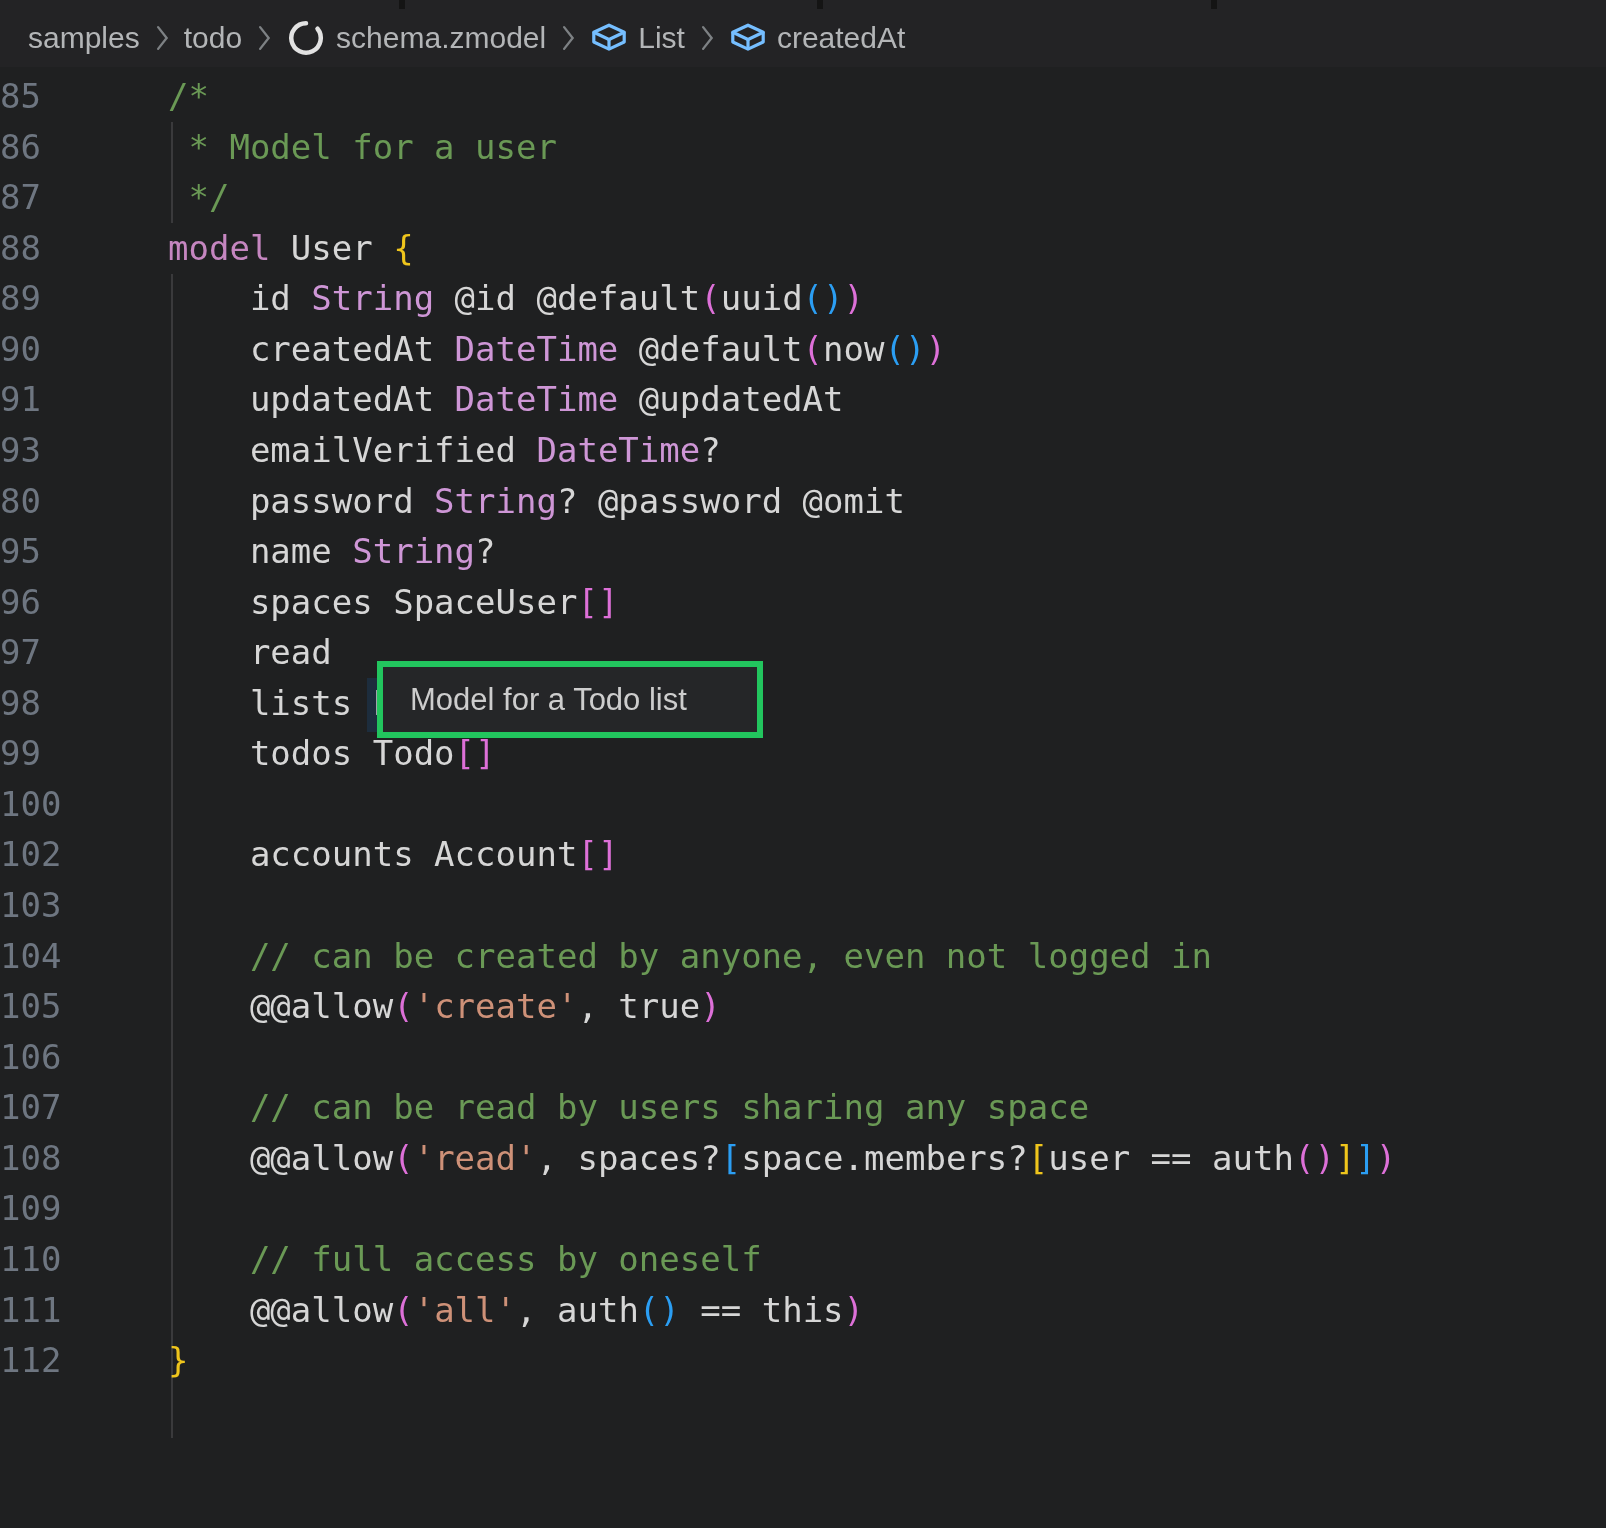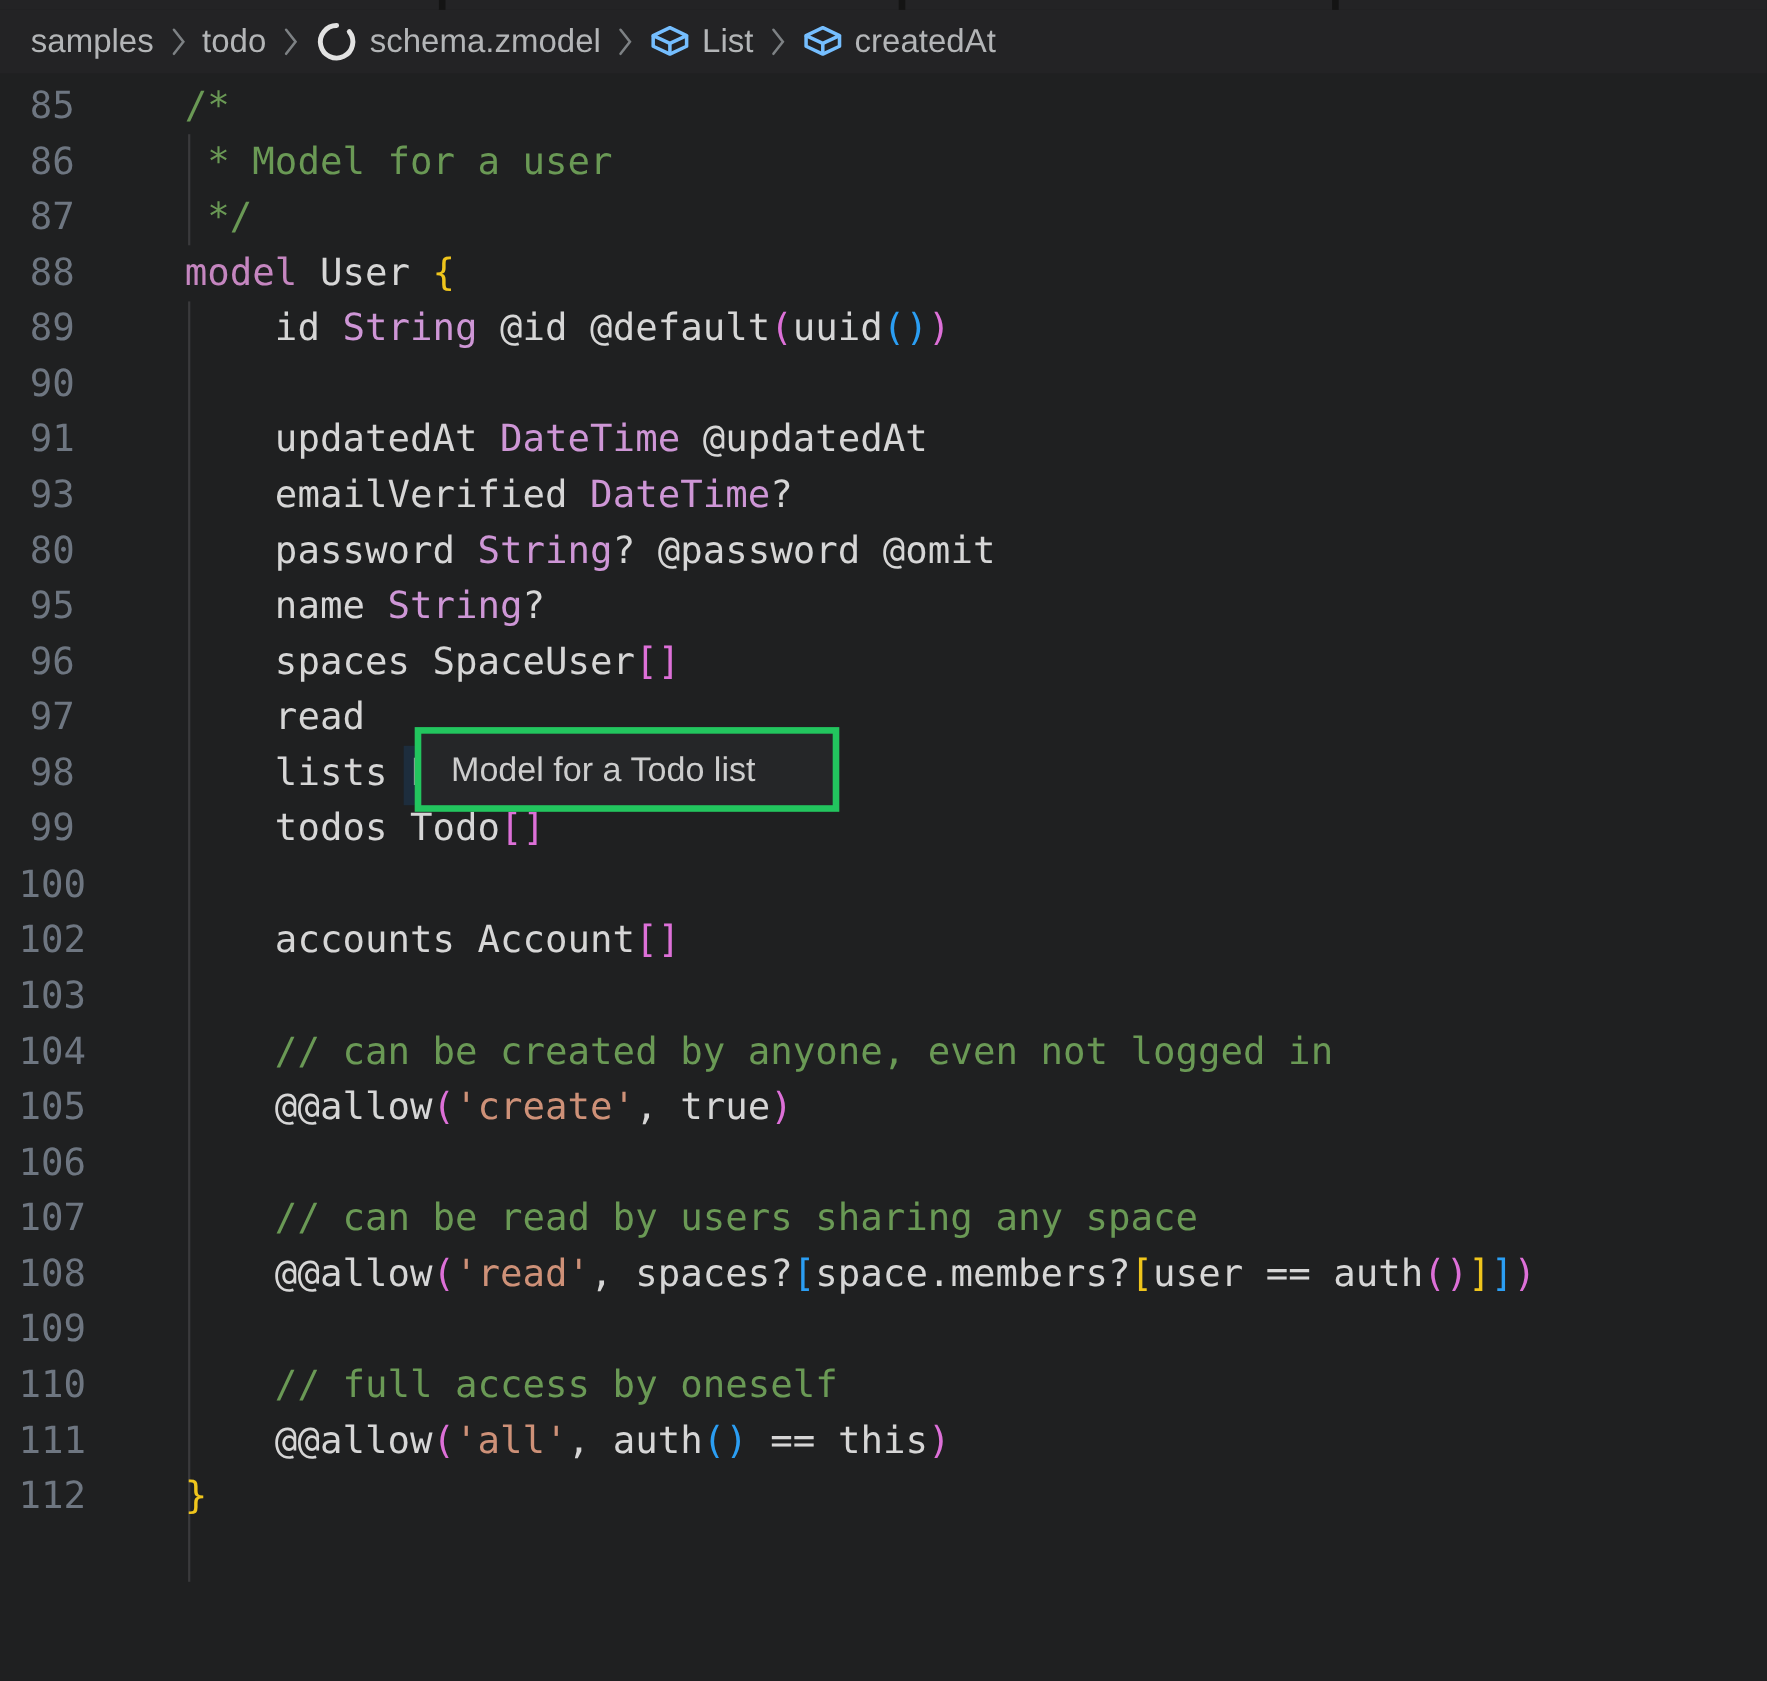--- a/index.html
+++ b/index.html
@@ -14,21 +14,21 @@
   .bc-entry { display:flex; align-items:center; gap:10px; }
   .bc-item { white-space:nowrap; cursor:pointer; }
   .bc-chevron { margin:0 14px; display:flex; align-items:center; }
   .bc-icon { display:flex; align-items:center; }
 
   .editor { position:absolute; left:0; top:67px; width:1606px; height:1461px;
     background:var(--background,#1f2021);
     font-family:"DejaVu Sans Mono", monospace; font-size:34px; color:var(--foreground,#d6d6d6); }
   .lines { position:relative; padding-top:4px; }
   .line { display:flex; height:50.57px; line-height:50.57px; }
-  .ln { flex:0 0 95px; text-align:center; color:var(--line-number,#6E7681); user-select:none; }
+  .ln { flex:0 0 95px; text-align:left; color:var(--line-number,#6E7681); user-select:none; }
   .code { padding-left:73px; white-space:pre; }
   .code span { position:relative; z-index:0; }
 
   .comment { color:var(--comment,#6A9955); }
   .keyword { color:var(--keyword,#C586C0); }
   .type    { color:var(--type,#CE96D6); }
   .fg      { color:var(--foreground,#d6d6d6); }
   .string  { color:var(--string,#CE9178); }
   .b1 { color:var(--bracket-gold,#EFC51C); }
   .b2 { color:var(--bracket-pink,#DD70D8); }
@@ -134,20 +134,21 @@
       <div class="line">
         <div class="ln">88</div>
         <div class="code"><span class="keyword">model</span><span class="fg"> User </span><span class="b1">{</span></div>
       </div>
       <div class="line">
         <div class="ln">89</div>
         <div class="code"><span class="fg">    id </span><span class="type">String</span><span class="fg"> @id @default</span><span class="b2">(</span><span class="fg">uuid</span><span class="b3">(</span><span class="b3">)</span><span class="b2">)</span></div>
       </div>
       <div class="line">
         <div class="ln">90</div>
+        <div class="code"><span class="fg">    createdAt </span><span class="type">DateTime</span><span class="fg"> @default</span><span class="b2">(</span><span class="fg">now</span><span class="b3">(</span><span class="b3">)</span><span class="b2">)</span></div>
       </div>
       <div class="line">
         <div class="ln">91</div>
         <div class="code"><span class="fg">    updatedAt </span><span class="type">DateTime</span><span class="fg"> @updatedAt</span></div>
       </div>
       <div class="line">
         <div class="ln">93</div>
         <div class="code"><span class="fg">    emailVerified </span><span class="type">DateTime</span><span class="fg">?</span></div>
       </div>
       <div class="line">

